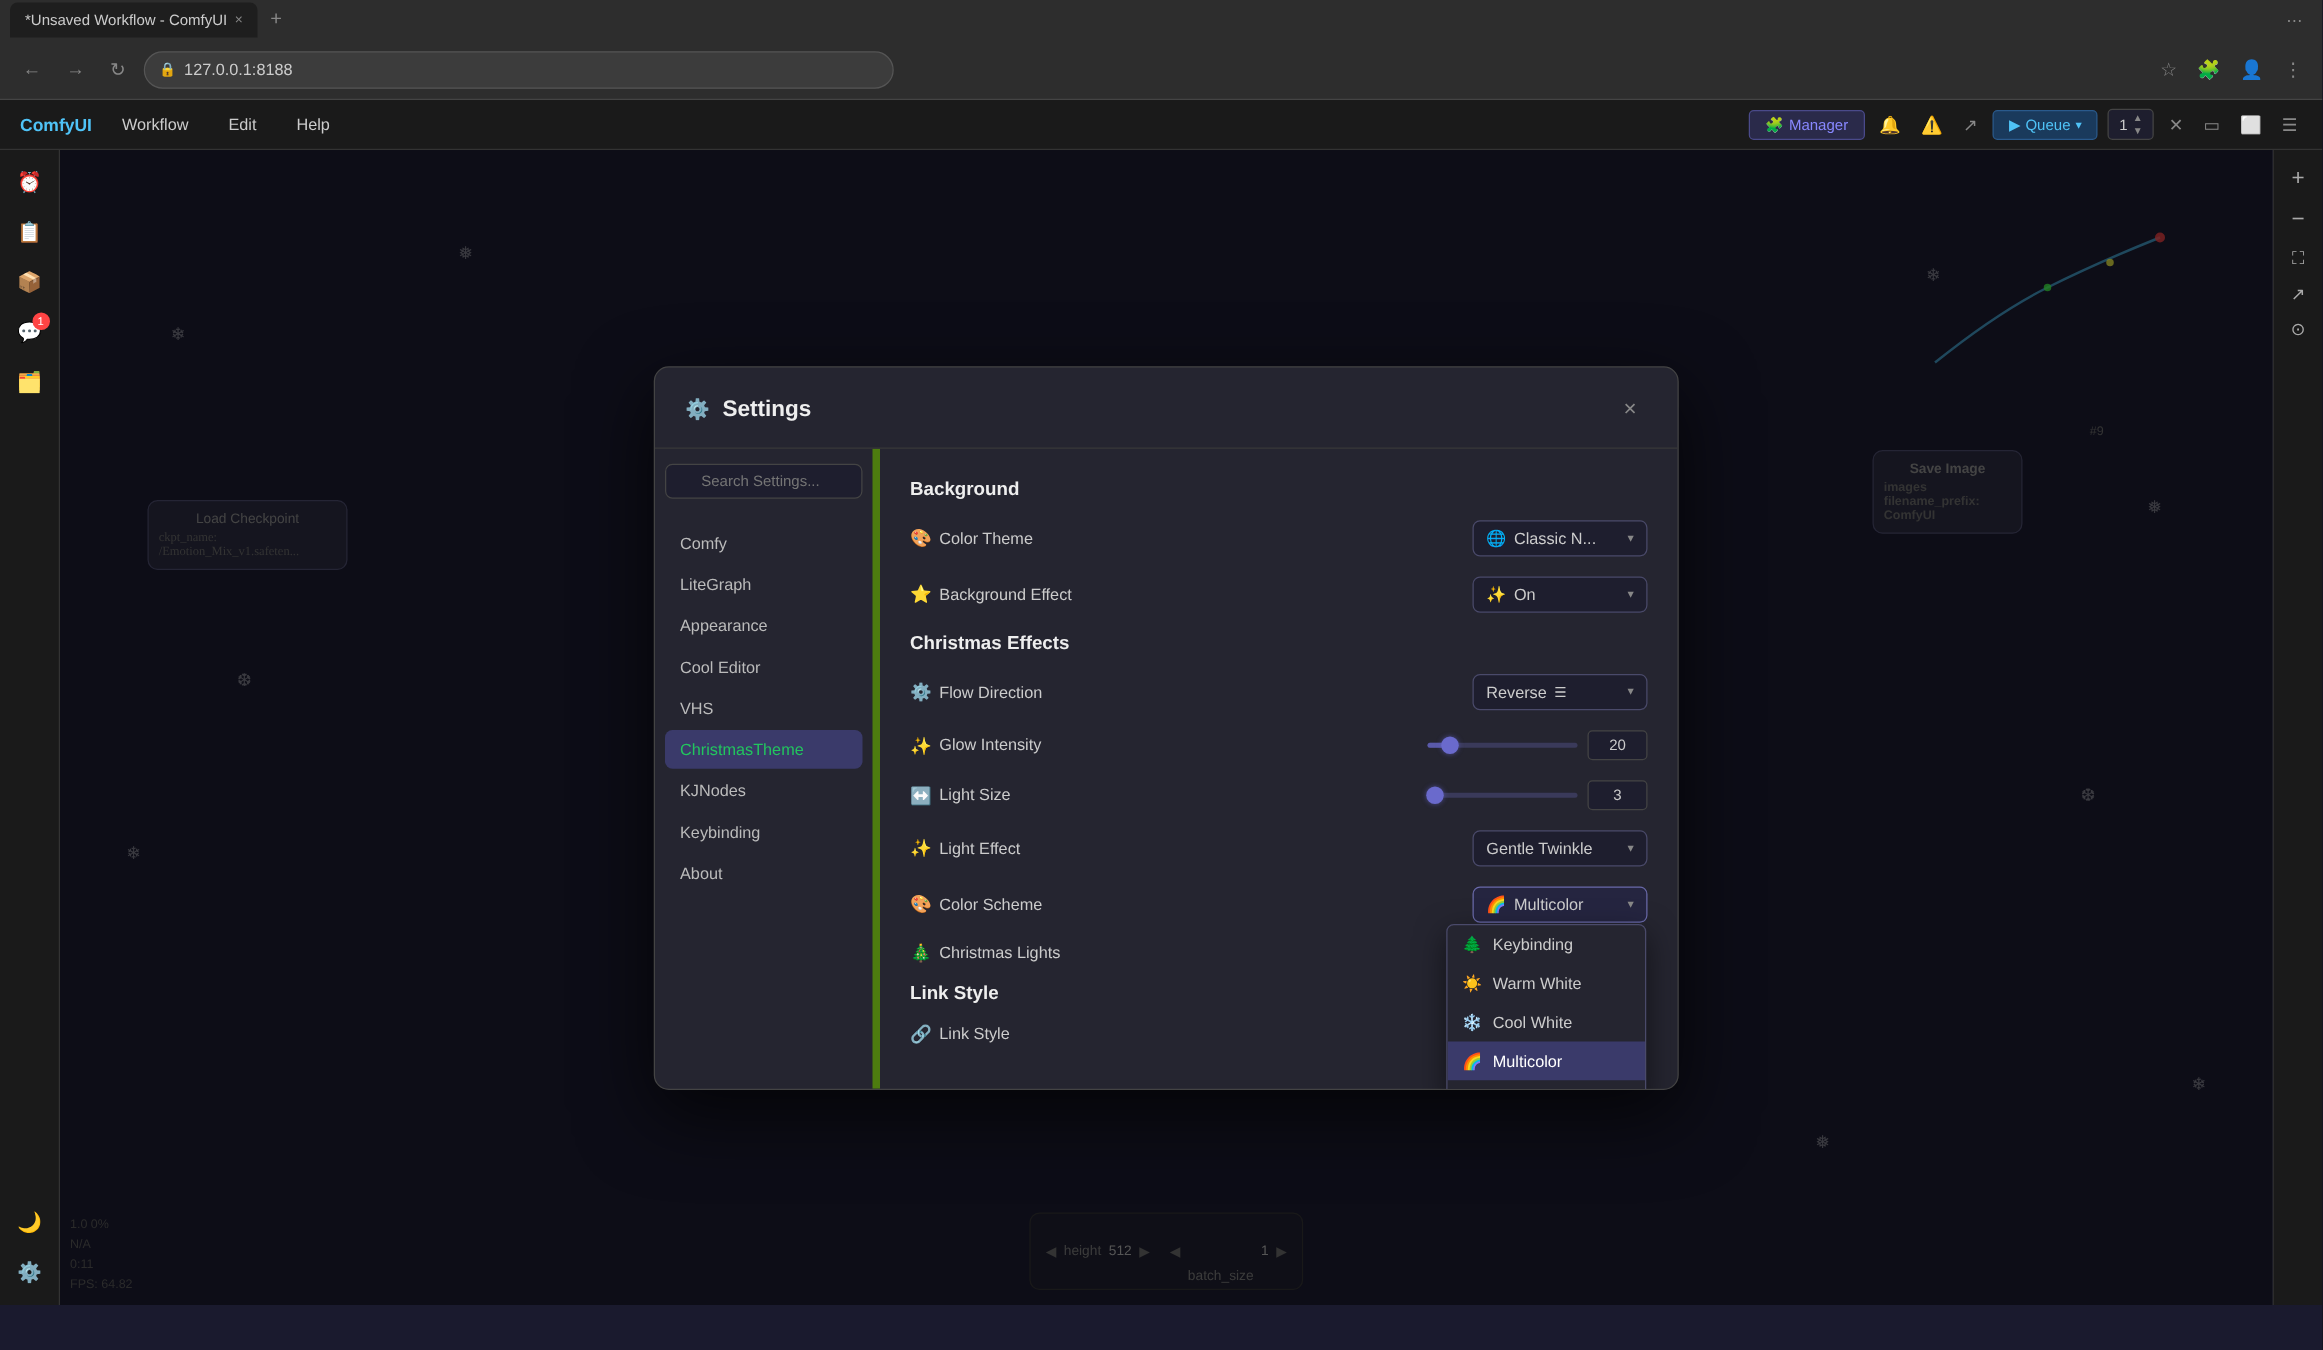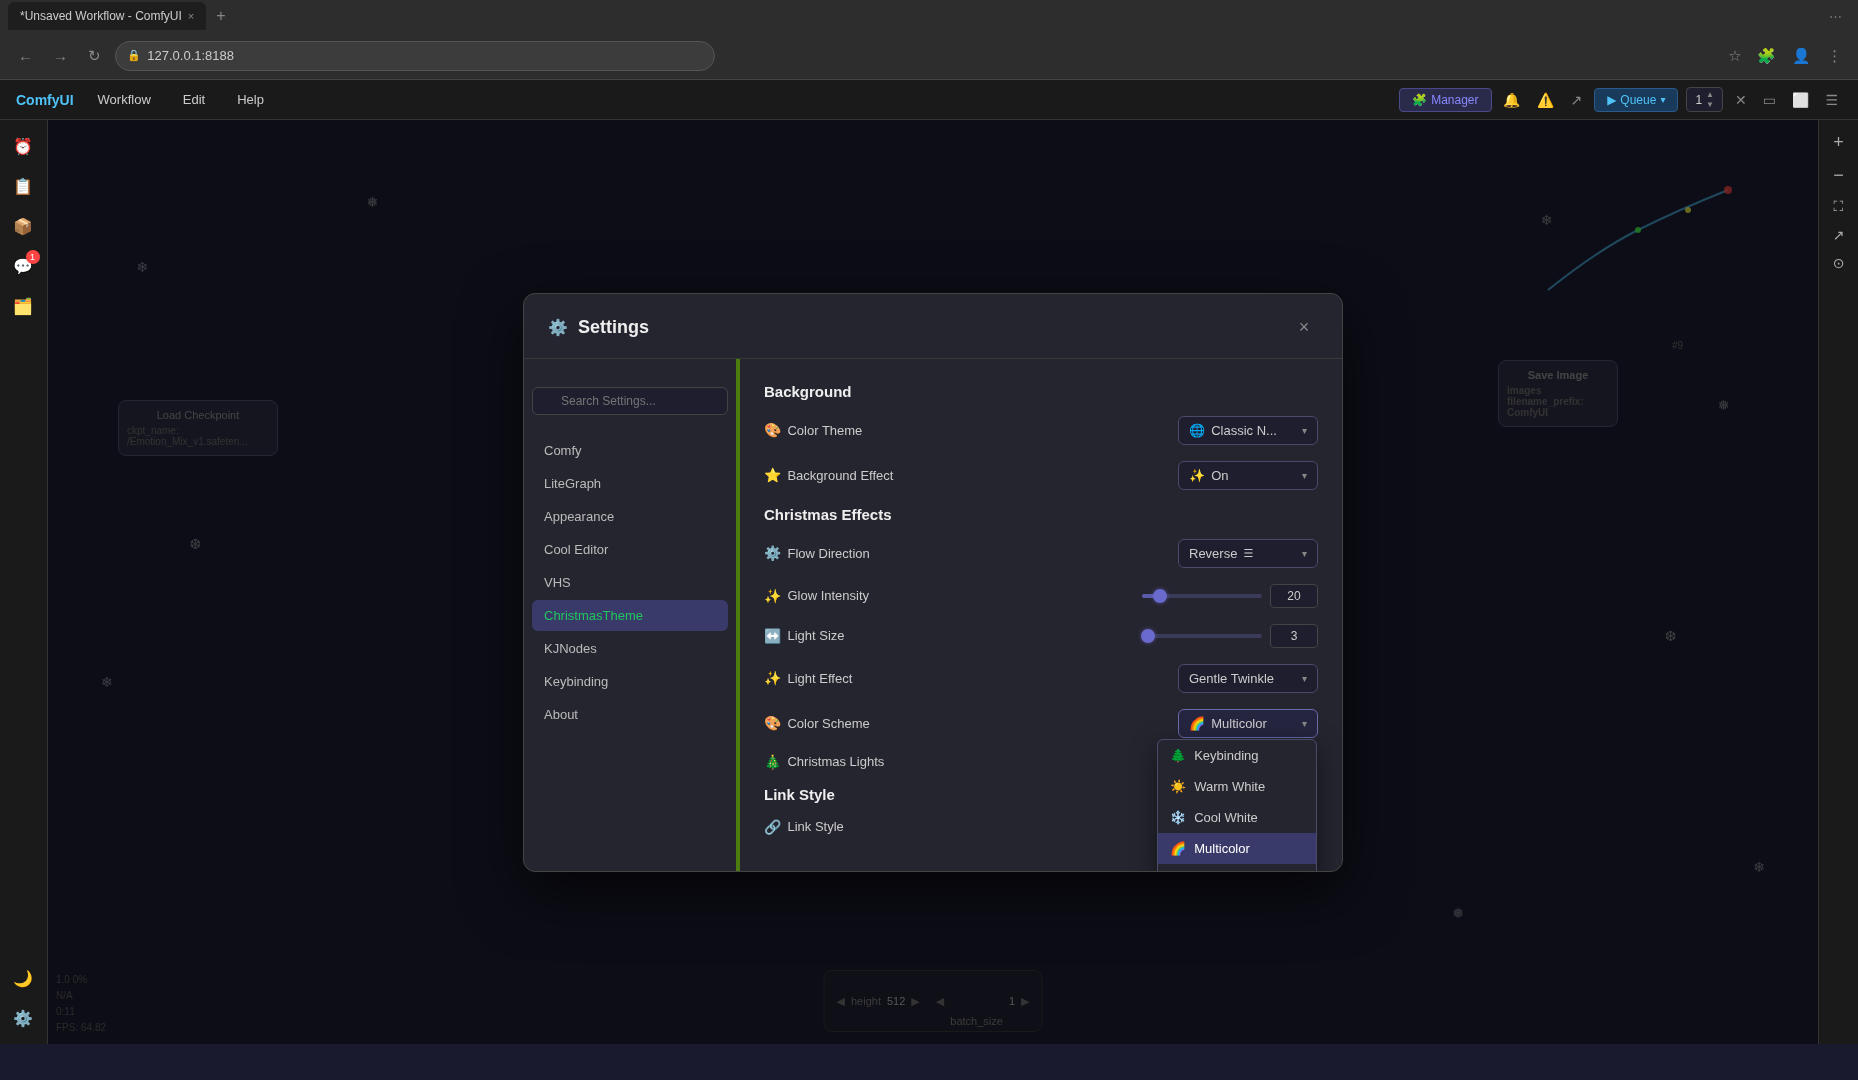--- a/index.html
+++ b/index.html
@@ -272,23 +272,23 @@
     }
 
     .settings-body {
       display: flex;
       flex: 1;
       overflow: hidden;
     }
 
     
     .settings-nav {
-      width: 216px;
-      padding: 28px 8px;
-      border-right: 4px solid #4d7c0f;
+      width: 180px;
+      padding: 12px 8px;
+      border-right: 6px solid #4d7c0f;
       flex-shrink: 0;
     }
     .settings-search {
       width: 100%;
       background: #1e1e2e;
       border: 1px solid #444;
       border-radius: 6px;
       color: #ccc;
       padding: 6px 10px 6px 28px;
       font-size: 12px;
@@ -596,21 +596,21 @@
     <span class="snowflake" style="top:22%;left:30%;">❅</span>
     <span class="snowflake" style="top:75%;left:35%;">❆</span>
     <span class="snowflake" style="top:10%;right:15%;">❄</span>
     <span class="snowflake" style="top:30%;right:5%;">❅</span>
     <span class="snowflake" style="top:55%;right:8%;">❆</span>
     <span class="snowflake" style="top:80%;right:3%;">❄</span>
     <span class="snowflake" style="top:85%;right:20%;">❅</span>
 
     <div class="node-card" style="left:70px;top:280px;width:160px;">
       <div class="node-title">Load Checkpoint</div>
-      <div style="font-size:10px;color:#666;">ckpt_name: /Emotion_Mix_v1.safeten...</div>
+      <div style="font-size:10px;color:#666;font-family:Liberation Serif, serif;">ckpt_name: /Emotion_Mix_v1.safeten...</div>
     </div>
 
     <div class="node-card" style="right:200px;top:240px;width:120px;font-weight:bold;">
       <div class="node-title">Save Image</div>
       <div style="font-size:10px;color:#666;">images</div>
       <div style="font-size:10px;color:#666;">filename_prefix: ComfyUI</div>
     </div>
 
     <svg class="graph-line" viewBox="0 0 200 140" xmlns="http://www.w3.org/2000/svg">
       <path d="M 10 120 Q 60 80 100 60 T 190 20" stroke="#4fc3f7" stroke-width="2" fill="none" opacity="0.7"></path>

